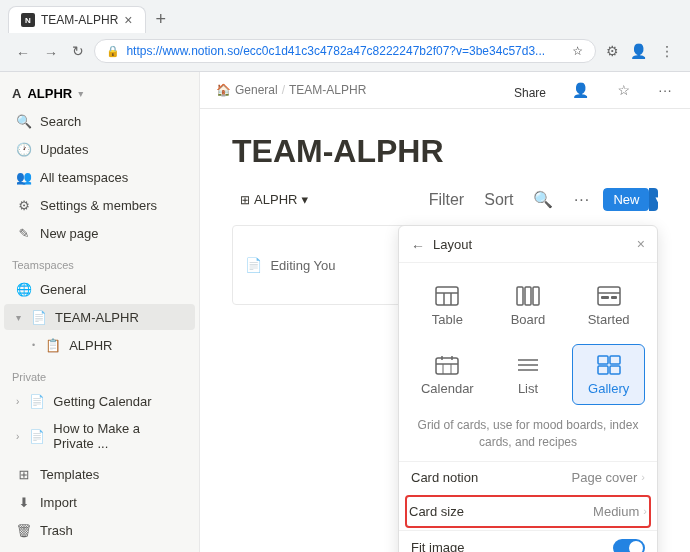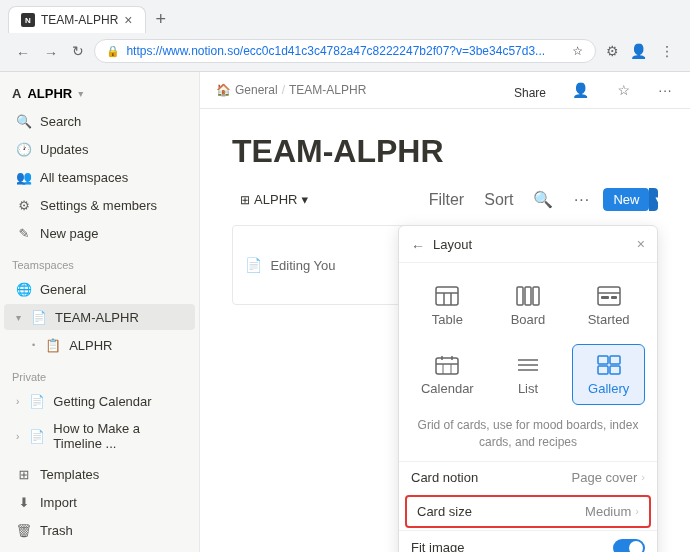--- a/index.html
+++ b/index.html
@@ -79,21 +79,21 @@
 
     .panel-row { display: flex; align-items: center; padding: 8px 12px; border-top: 1px solid #f0f0f0; cursor: pointer; }
     .panel-row-label { flex: 1; font-size: 13px; color: #37352f; }
     .panel-row-value { font-size: 13px; color: #888; margin-right: 4px; }
     .panel-row-chevron { color: #ccc; font-size: 11px; }
 
     .toggle-switch { width: 32px; height: 18px; background: #2383e2; border-radius: 9px; position: relative; cursor: pointer; }
     .toggle-knob { width: 14px; height: 14px; background: #fff; border-radius: 50%; position: absolute; top: 2px; right: 2px; transition: right 0.2s; }
 
     
-    .card-size-row { border: 2px solid #e53935 !important; border-radius: 4px; margin: 2px 6px; padding: 7px 10px !important; background: #fff; }
+    .card-size-row { border: 2px solid #e53935 !important; border-radius: 4px; margin: 2px 6px; padding: 7px 2px !important; background: #fff; }
   </style>
 </head>
 <body>
 
 <div class="browser-chrome">
   <div class="tab-bar">
     <div class="tab">
       <div class="tab-favicon">N</div>
       <span>TEAM-ALPHR</span>
       <span class="tab-close">×</span>
@@ -167,21 +167,21 @@
     <div class="sidebar-section-title">Private</div>
 
     <div class="sidebar-item">
       <span class="sidebar-expand">›</span>
       <span class="sidebar-icon">📄</span>
       <span>Getting Calendar</span>
     </div>
     <div class="sidebar-item">
       <span class="sidebar-expand">›</span>
       <span class="sidebar-icon">📄</span>
-      <span>How to Make a Timeline ...</span>
+      <span>How to Make a Private ...</span>
     </div>
 
     <div style="flex:1;"></div>
 
     <div class="sidebar-item">
       <span class="sidebar-icon">⊞</span>
       <span>Templates</span>
     </div>
     <div class="sidebar-item">
       <span class="sidebar-icon">⬇</span>

